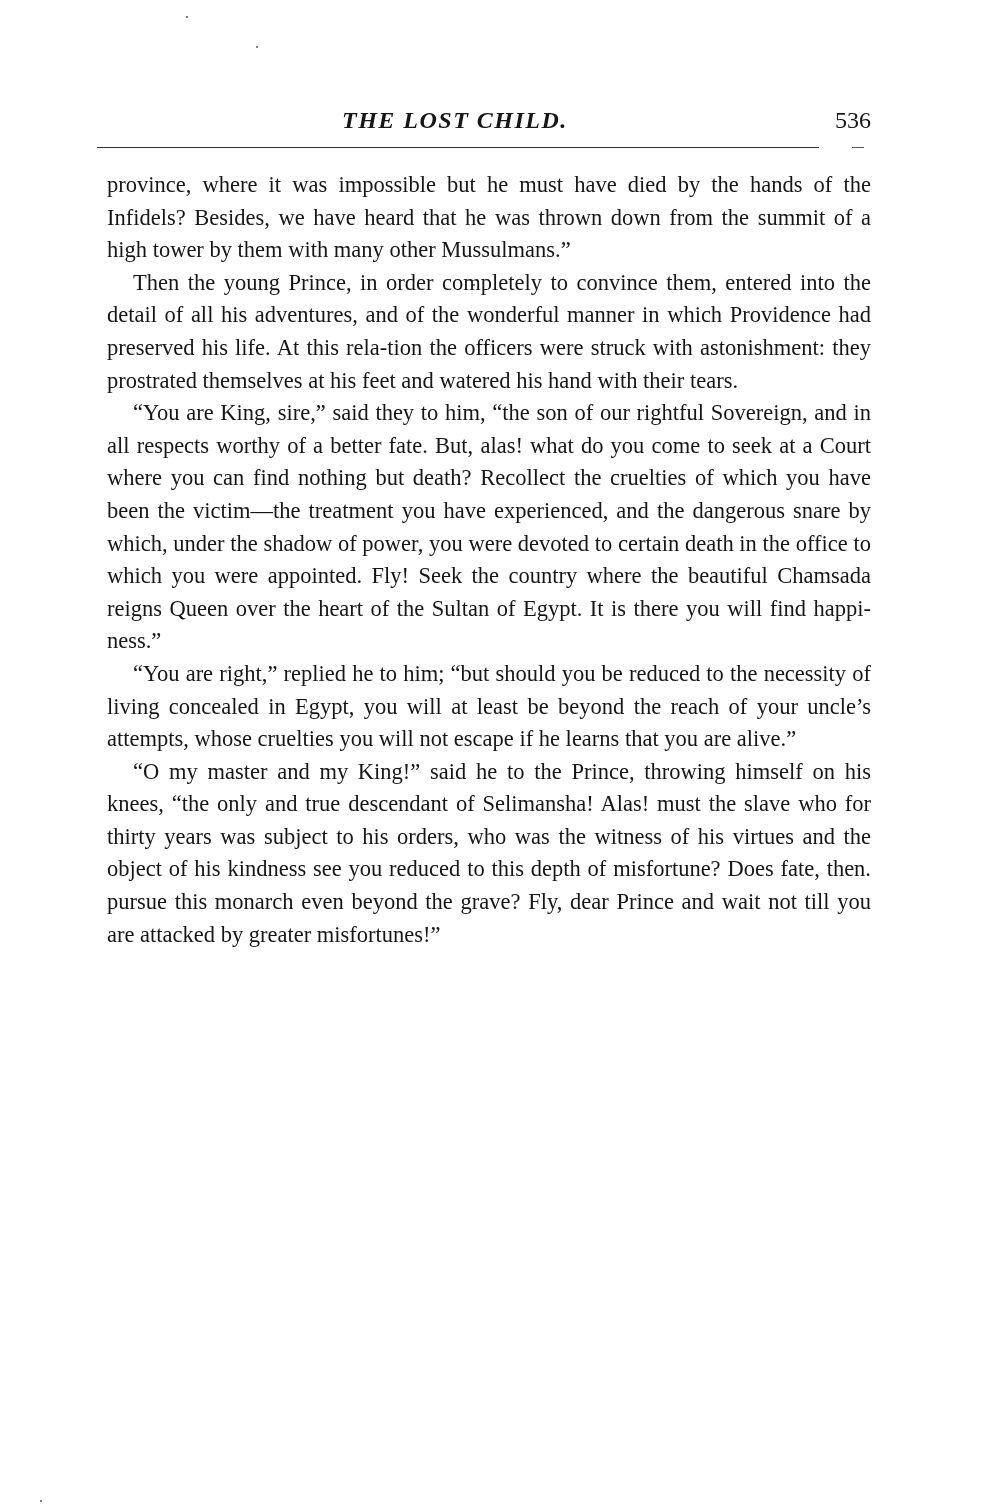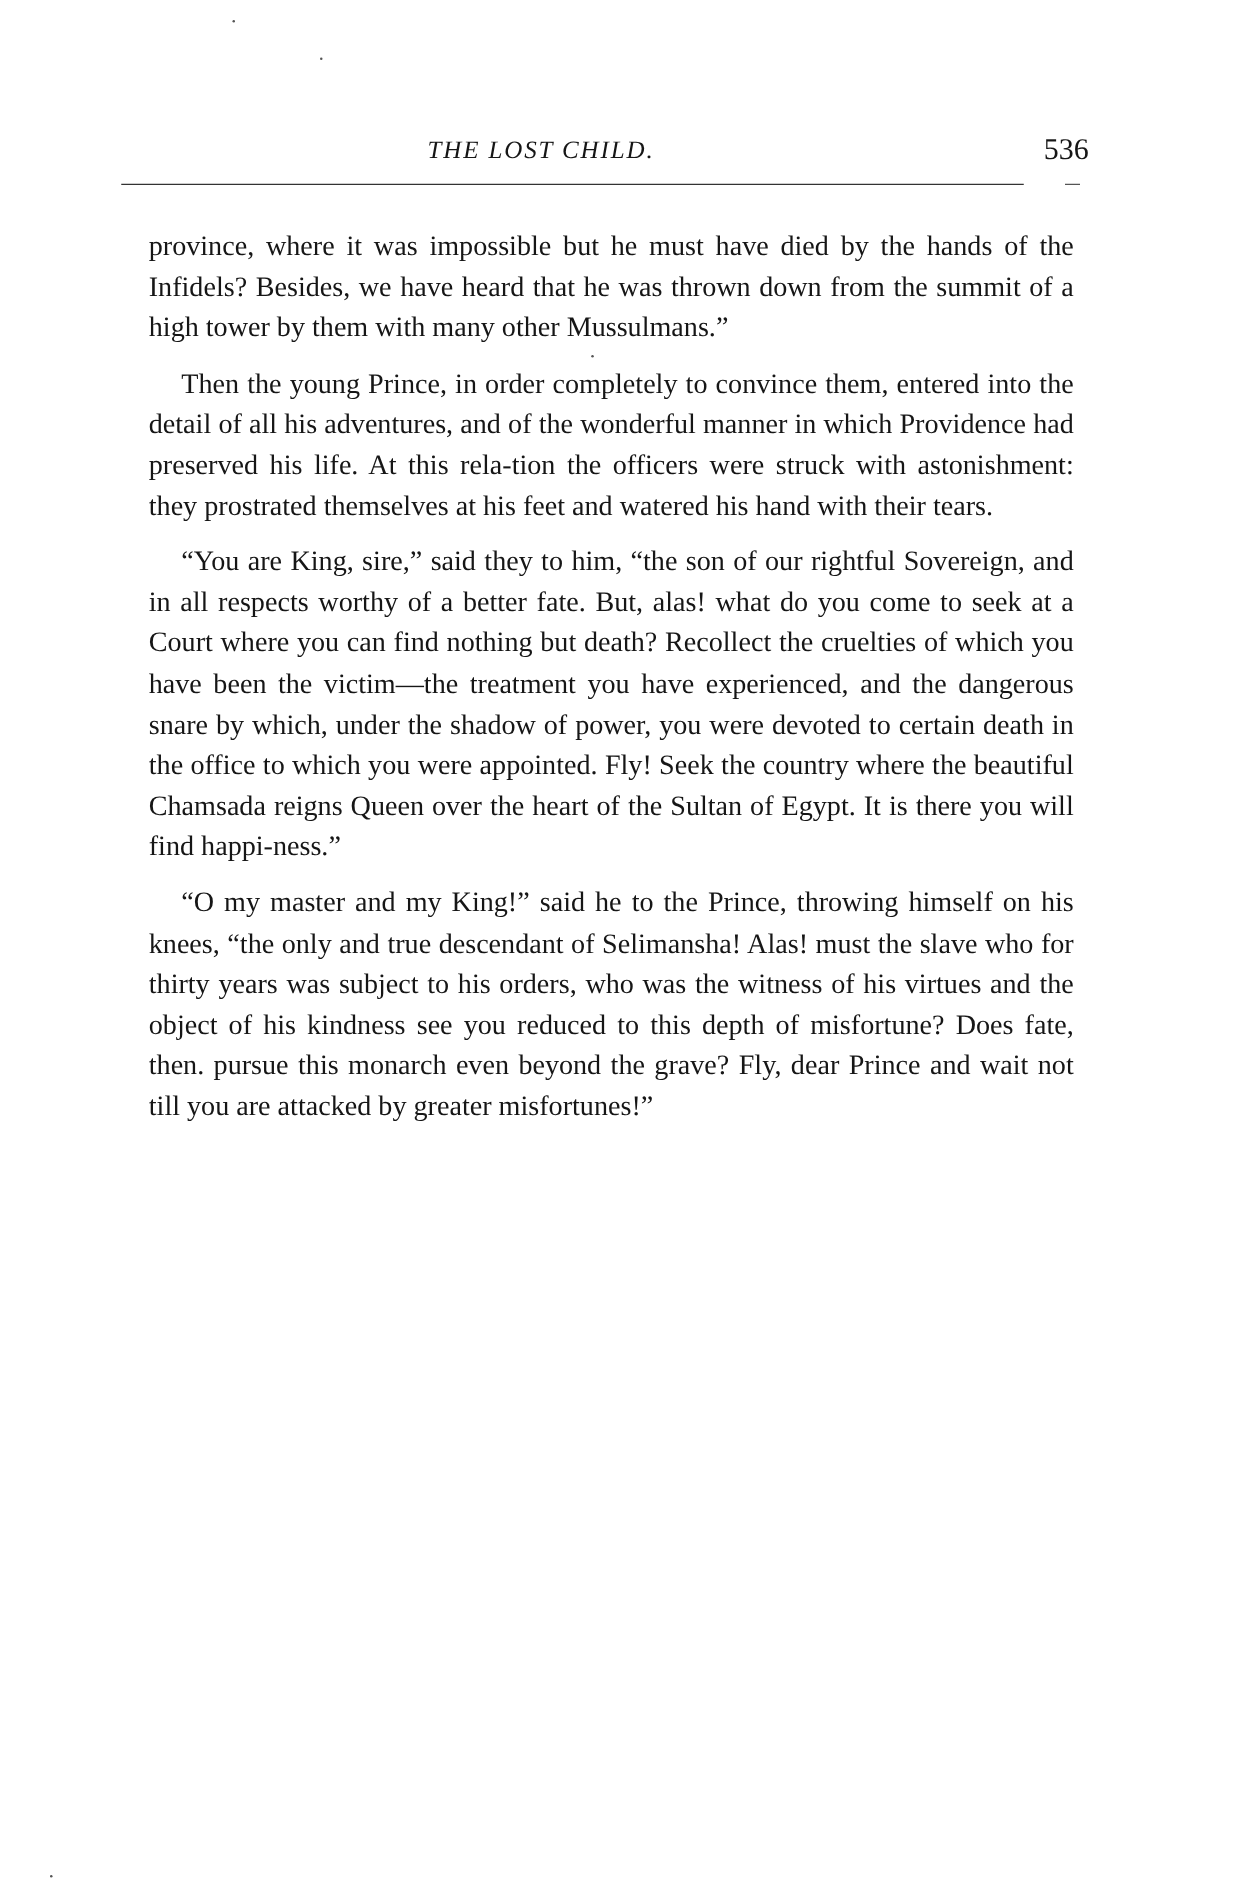--- a/index.html
+++ b/index.html
@@ -26,23 +26,24 @@
       top: 103px;
       left: 0;
       width: 764px;
       height: 34px;
     }
     .running-title {
       position: absolute;
       left: 235px;
       top: 0;
       font-style: italic;
-      font-size: 20px;
+      font-size: 24px;
       letter-spacing: 1.5px;
       line-height: 34px;
+      font-weight: bold;
     }
     .page-number {
       position: absolute;
       right: 0px;
       top: 0;
       font-size: 24px;
       line-height: 34px;
     }
     .head-rule {
       position: absolute;
@@ -63,21 +64,21 @@
     .body-text {
       position: absolute;
       top: 169px;
       left: 0;
       width: 764px;
       font-size: 22.5px;
       line-height: 32.6px;
       text-align: justify;
     }
     .body-text p {
-      margin: 12px;
+      margin: 0;
       text-align: justify;
       text-align-last: left;
     }
     .body-text p.indent {
       text-indent: 26px;
     }
     .speck {
       position: absolute;
       width: 2px;
       height: 2px;
@@ -93,20 +94,21 @@
     <span class="running-title">THE LOST CHILD.</span>
     <span class="page-number">536</span>
   </div>
   <div class="head-rule"></div>
   <div class="head-rule-tail"></div>
 
   <div class="body-text">
     <p>province, where it was impossible but he must have died by the hands of the Infidels? Besides, we have heard that he was thrown down from the summit of a high tower by them with many other Mussulmans.”</p>
     <p class="indent">Then the young Prince, in order completely to convince them, entered into the detail of all his adventures, and of the wonderful manner in which Providence had preserved his life. At this rela-tion the officers were struck with astonishment: they prostrated themselves at his feet and watered his hand with their tears.</p>
     <p class="indent">“You are King, sire,” said they to him, “the son of our rightful Sovereign, and in all respects worthy of a better fate. But, alas! what do you come to seek at a Court where you can find nothing but death? Recollect the cruelties of which you have been the victim—the treatment you have experienced, and the dangerous snare by which, under the shadow of power, you were devoted to certain death in the office to which you were appointed. Fly! Seek the country where the beautiful Chamsada reigns Queen over the heart of the Sultan of Egypt. It is there you will find happi-ness.”</p>
+    <p class="indent">“You are right,” replied he to him; “but should you be reduced to the necessity of living concealed in Egypt, you will at least be beyond the reach of your uncle’s attempts, whose cruelties you will not escape if he learns that you are alive.”</p>
     <p class="indent">“O my master and my King!” said he to the Prince, throwing himself on his knees, “the only and true descendant of Selimansha! Alas! must the slave who for thirty years was subject to his orders, who was the witness of his virtues and the object of his kindness see you reduced to this depth of misfortune? Does fate, then. pursue this monarch even beyond the grave? Fly, dear Prince and wait not till you are attacked by greater misfortunes!”</p>
   </div>
 </div>
 
 <div class="speck" style="left:186px;top:16px;"></div>
 <div class="speck" style="left:256px;top:46px;"></div>
 <div class="speck" style="left:473px;top:284px;"></div>
 <div class="speck" style="left:40px;top:1500px;"></div>
 
 </body></html>

